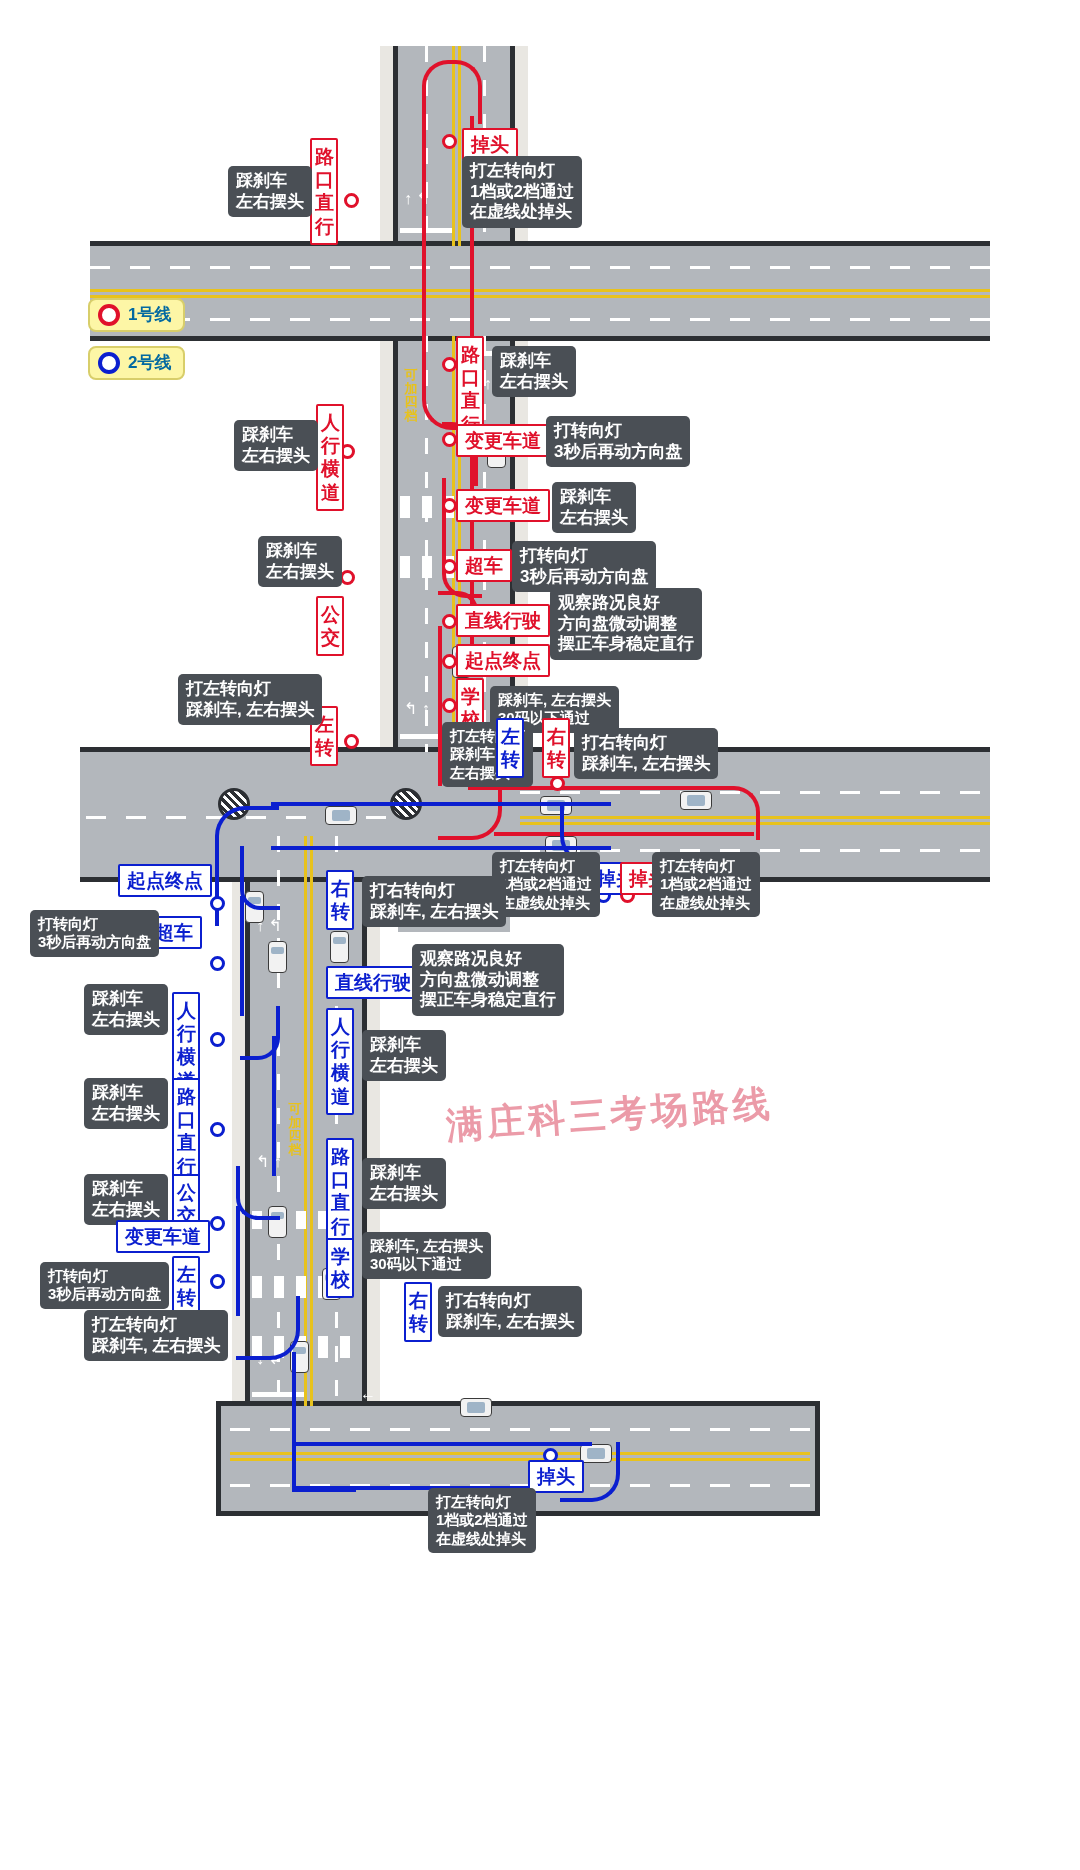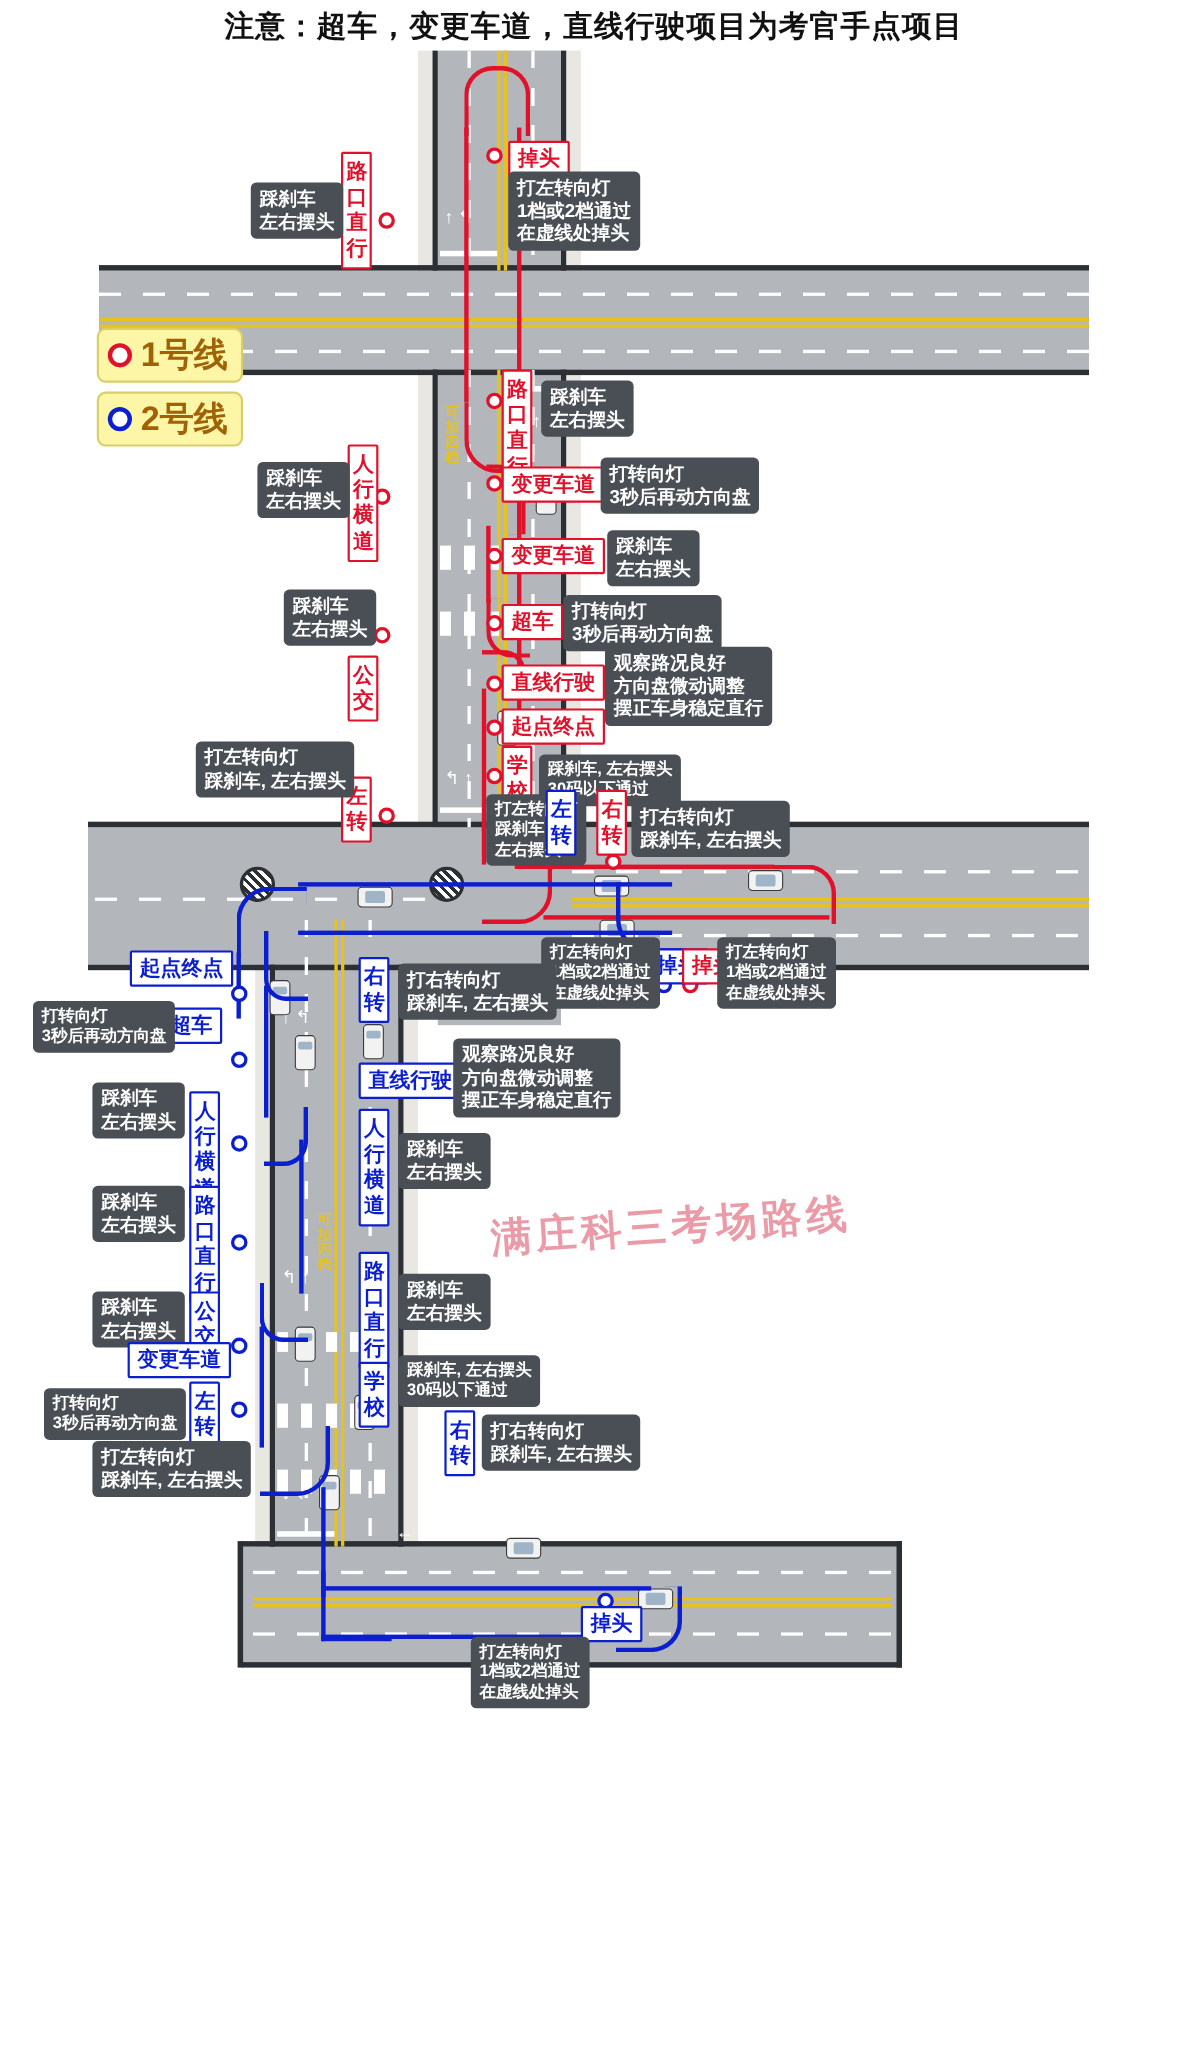--- a/index.html
+++ b/index.html
@@ -45,33 +45,32 @@
   .tagR{background:#ffffff;border:2px solid #e0112b;color:#e0112b;padding:3px 7px;font-size:19px;border-radius:2px;}
   .tagB{background:#ffffff;border:2px solid #0b1fcf;color:#0b1fcf;padding:3px 7px;font-size:19px;border-radius:2px;}
   .tagRv{background:#ffffff;border:2px solid #e0112b;color:#e0112b;padding:5px 3px;font-size:19px;border-radius:2px;width:28px;text-align:center;}
   .tagBv{background:#ffffff;border:2px solid #0b1fcf;color:#0b1fcf;padding:5px 3px;font-size:19px;border-radius:2px;width:28px;text-align:center;}
   .note{background:#4a4f55;color:#ffffff;padding:5px 8px;font-size:17px;border-radius:5px;font-weight:bold;}
   .note.sm{font-size:15px;}
   .legend{background:#fdf6a6;border:2px solid #d8ce6a;border-radius:8px;padding:4px 12px 4px 8px;display:flex;align-items:center;gap:8px;}
   .legend .ring{width:22px;height:22px;border-radius:50%;background:#fff;box-sizing:border-box;}
   .legend .ring.r{border:4px solid #e0112b;}
   .legend .ring.b{border:4px solid #0b1fcf;}
-  .legend .txt{font-size:31px;font-weight:bold;color:#a16207;}
+  .legend .txt{font-size:17px;font-weight:bold;color:#0369a1;}
   .wm{position:absolute;color:#e88a9a;font-size:37px;font-weight:bold;font-family:"Liberation Serif",serif;letter-spacing:4px;transform:rotate(-4deg);opacity:.85;}
   .gcircle{position:absolute;width:26px;height:26px;border-radius:50%;border:3px solid #2c2f33;background:
       repeating-linear-gradient(45deg,#2c2f33 0 3px,#ffffff 3px 6px);}
   .arrow{position:absolute;color:#ffffff;font-size:16px;line-height:1;}
   .gearnote{position:absolute;color:#e8c21c;font-size:13px;font-weight:bold;line-height:1.05;width:14px;text-align:center;}
 </style>
 </head>
 <body>
 
 <div id="root">
 
-  <div class="title">注意：超车，变更车道，直线行驶项目为考官手点项目</div>
 
   <div class="map">
 
     <div class="road" style="left:398px;top:0;width:112px;height:706px;"></div>
     <div class="roadedge" style="left:393px;top:0;width:5px;height:706px;"></div>
     <div class="roadedge" style="left:510px;top:0;width:5px;height:706px;"></div>
     <div class="sidewalk" style="left:380px;top:0;width:13px;height:706px;"></div>
     <div class="sidewalk" style="left:515px;top:0;width:13px;height:706px;"></div>
 
     <div class="road" style="left:398px;top:706px;width:112px;height:180px;"></div>
@@ -381,21 +380,21 @@
 
     <div class="lbl tagB" style="left:528px;top:1414px;">掉头</div>
     <div class="lbl note sm" style="left:428px;top:1442px;white-space:pre;">打左转向灯
 1档或2档通过
 在虚线处掉头</div>
 
     <div class="lbl legend" style="left:88px;top:252px;">
       <span class="ring r"></span>
       <span class="txt">1号线</span>
     </div>
-    <div class="lbl legend" style="left:88px;top:310px;">
+    <div class="lbl legend" style="left:88px;top:300px;">
       <span class="ring b"></span>
       <span class="txt">2号线</span>
     </div>
 
     <div class="wm" style="left:446px;top:1044px;">满庄科三考场路线</div>
 
   </div>
 </div>
 
 </body></html>

